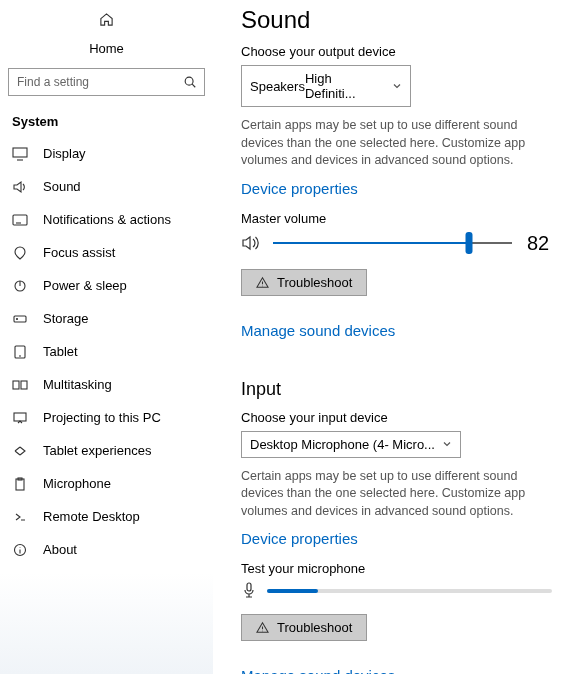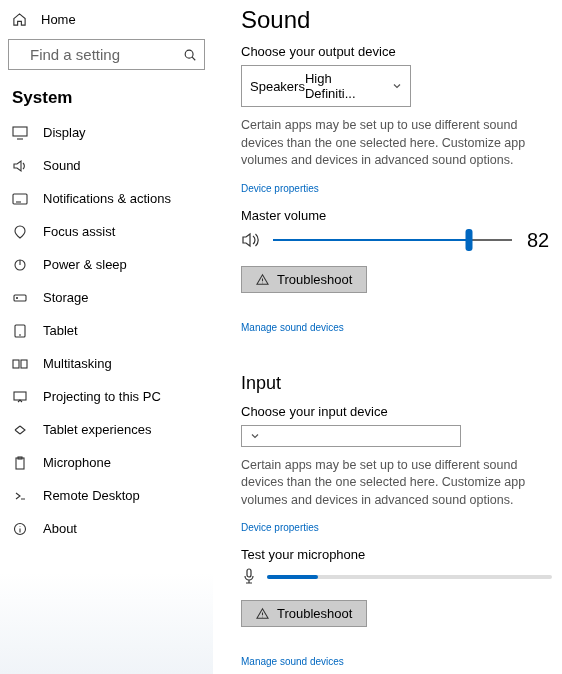--- a/index.html
+++ b/index.html
@@ -18,43 +18,44 @@
     padding: 8px 8px 0 8px;
     border-right: none;
     background: linear-gradient(to bottom, #ffffff 85%, #f0f4f8 100%);
     flex-shrink: 0;
   }
   .home-row {
     display: flex;
     align-items: center;
     gap: 14px;
     padding: 4px 4px 8px 4px;
+    flex-direction: column;
   }
   .home-row .lbl { font-size: 13px; }
   .search-wrap {
     position: relative;
     margin: 4px 0 14px 0;
   }
   .search-input {
     width: 100%;
-    padding: 6px 28px 6px 21px;
-    font-size: 15px;
+    padding: 6px 28px 6px 8px;
+    font-size: 12px;
     font-family: inherit;
     border: 1px solid #999;
     background: #fff;
     color: #555;
   }
   .search-input::placeholder { color: #666; font-style: normal; }
   .search-icon-pos {
     position: absolute; right: 8px; top: 50%; transform: translateY(-50%);
     color: #333;
   }
   .section-hdr {
     font-weight: 600;
-    font-size: 17px;
+    font-size: 13px;
     padding: 4px 4px 8px 4px;
   }
   .nav-item {
     display: flex;
     align-items: center;
     gap: 15px;
     padding: 9px 4px;
     cursor: pointer;
     font-size: 13px;
   }
@@ -70,21 +71,21 @@
   .combo {
     display: flex; align-items: center; justify-content: space-between;
     border: 1px solid #999; width: 170px; padding: 5px 8px; font-size: 13px;
     cursor: pointer; margin-bottom: 10px;
   }
   .combo .arrow { color:#555; }
   .combo .primary { }
   .combo .secondary { color:#000; }
   .combo .gap { flex:1; }
   .desc { font-size: 12.5px; color: #555; line-height: 1.4; margin-bottom: 10px; }
-  .link { color: #0067c0; font-size: 10px; cursor: pointer; margin-bottom: 14px; display:inline-block;}
+  .link { color: #0067c0; font-size: 15px; cursor: pointer; margin-bottom: 14px; display:inline-block;}
   .slider-row { display: flex; align-items: center; gap: 12px; margin-bottom: 14px; }
   .slider-track {
     position: relative; flex:1; height: 2px; background: #666;
   }
   .slider-fill { position:absolute; left:0; top:0; height:2px; background:#0067c0; }
   .slider-thumb {
     position:absolute; top:50%; transform:translate(-50%,-50%);
     width:7px; height:22px; background:#0067c0; border-radius:3px;
   }
   .slider-val { font-size: 20px; min-width: 28px; text-align:center; }
@@ -278,20 +279,21 @@
           <path d="M7 6v3M7 10.5v.5"></path>
         </svg>
       </span>
     <span>Troubleshoot</span>
   </div>
   <div><span class="link">Manage sound devices</span></div>
 
   <h2>Input</h2>
   <div class="sublabel">Choose your input device</div>
   <div class="combo" style="width:220px;">
+    <span>Desktop Microphone (4- Micro...</span>
     <span class="arrow">
       <svg width="10" height="10" viewBox="0 0 10 10" fill="none" stroke="#555" stroke-width="1.2">
           <path d="M2 3.5L5 6.5 8 3.5"></path>
         </svg>
     </span>
   </div>
   <div class="desc">Certain apps may be set up to use different sound devices than the one selected here. Customize app volumes and devices in advanced sound options.</div>
   <span class="link">Device properties</span>
 
   <div class="sublabel">Test your microphone</div>

